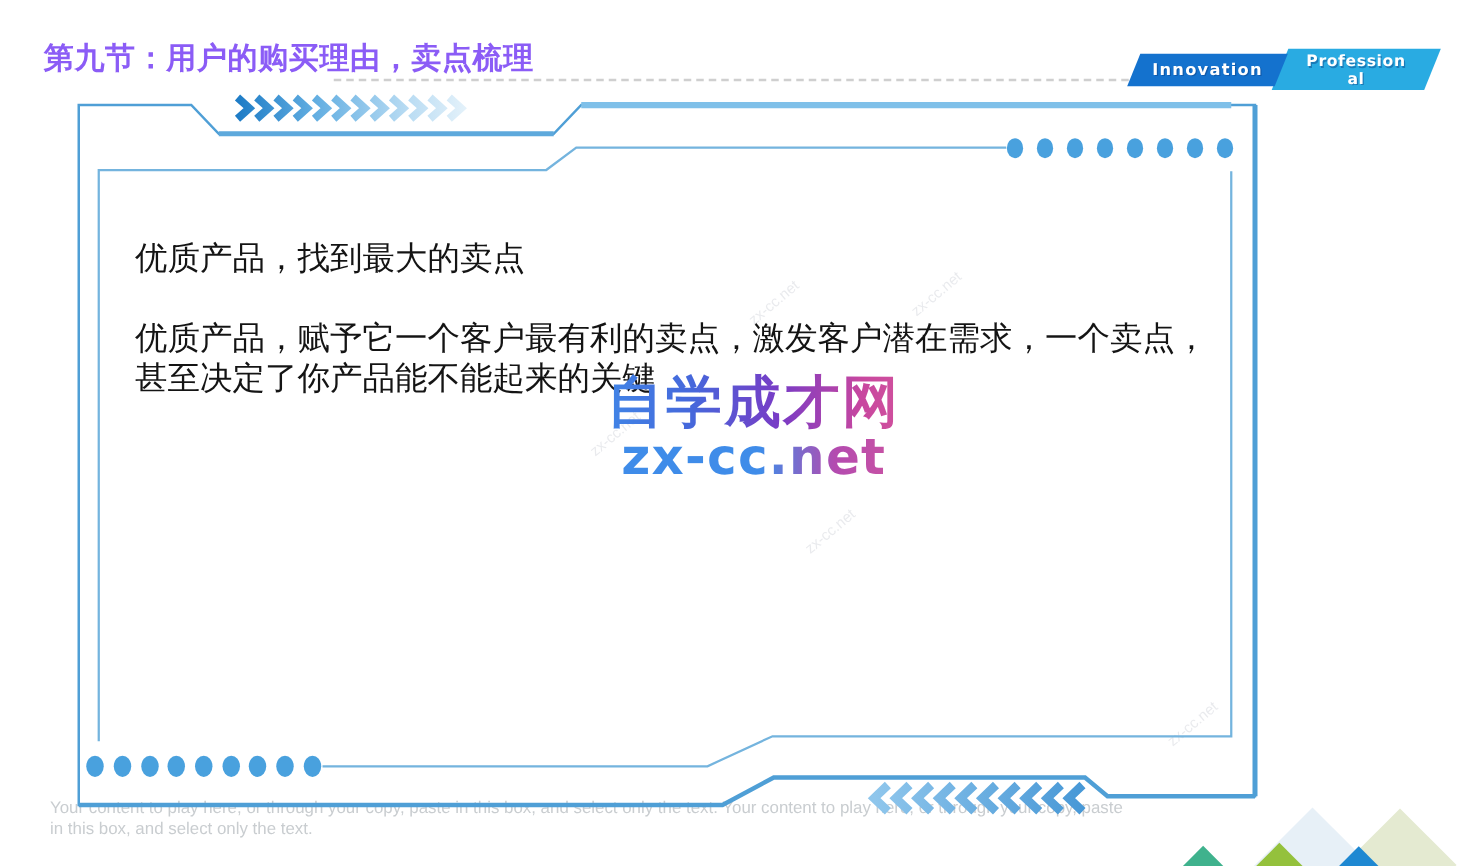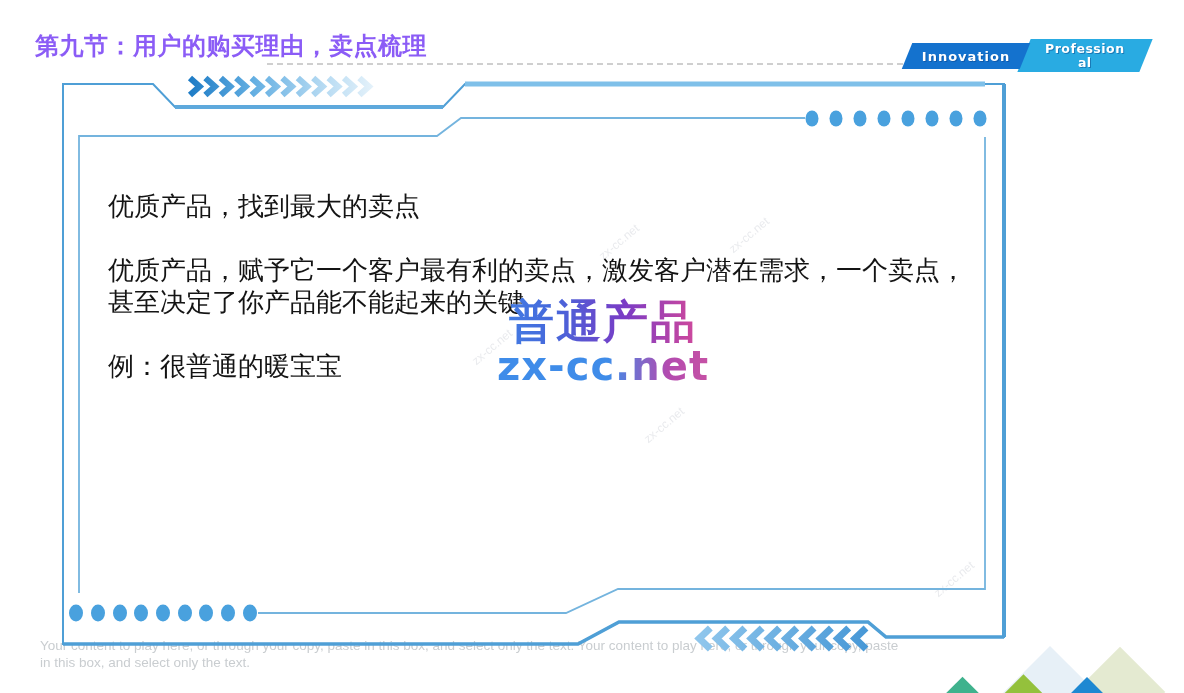--- a/index.html
+++ b/index.html
@@ -160,25 +160,24 @@
       <path d="M744.9,628 L733.9,638.5 L744.9,649"></path>
     <path d="M727.6,628 L716.6,638.5 L727.6,649"></path>
       <path d="M710.3,628 L699.3,638.5 L710.3,649"></path>
   </g>
 </svg>
 
 <div class="content">
   <p>优质产品，找到最大的卖点</p>
   <p>优质产品，赋予它一个客户最有利的卖点，激发客户潜在需求，一个卖点，
 甚至决定了你产品能不能起来的关键</p>
-  <p>例：很普通的暖宝宝</p>
 </div>
 
 <div class="watermark">
-  <div class="wm-line1">普通产品</div>
+  <div class="wm-line1">自学成才网</div>
   <div class="wm-line2">zx-cc.net</div>
 </div>
 
 <div class="footer-text">Your content to play here, or through your copy, paste in this box, and select only the text. Your content to play here, or through your copy, paste
 in this box, and select only the text.</div>
 
 <div>
   <div class="diamond diamond-pale-blue"></div>
   <div class="diamond diamond-pale-green"></div>
   <div class="diamond diamond-teal"></div>

